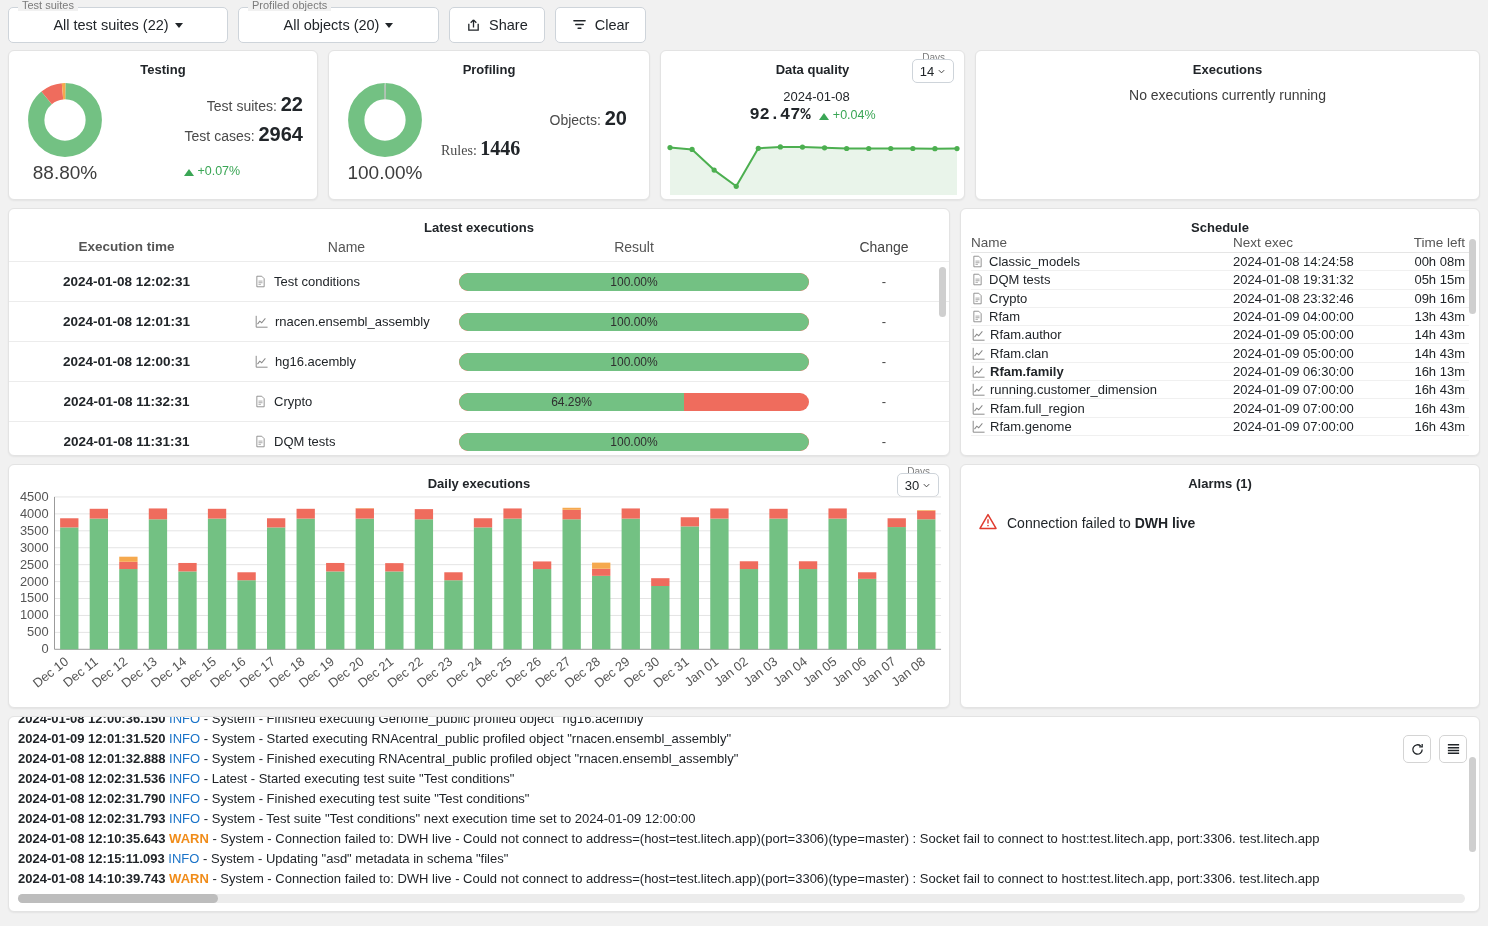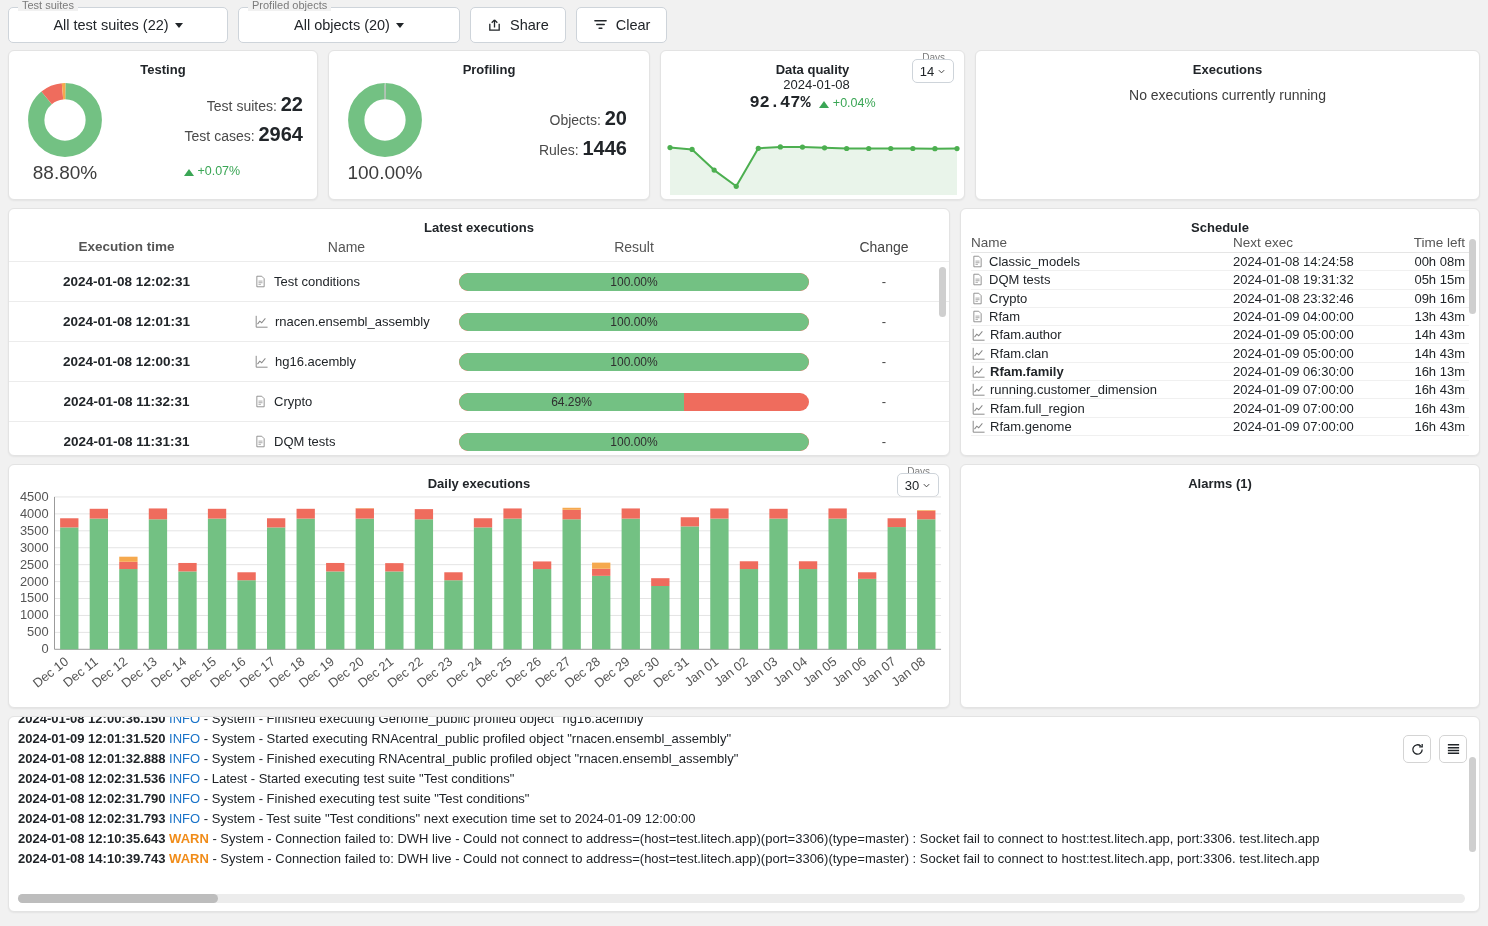--- a/index.html
+++ b/index.html
@@ -22,21 +22,21 @@
   .fieldset {
     position: relative; border: 1px solid #ced4da; border-radius: 5px;
     background: #fff; height: 36px; display: flex; align-items: center;
     justify-content: center; padding: 0 16px;
   }
   .fieldset .legend {
     position: absolute; top: -8px; left: 9px; background: #f1f1f1;
     padding: 0 4px; font-size: 11px; color: #7b7b7b; line-height: 1;
   }
   #sel-suites { width: 220px; }
-  #sel-objects { width: 222px; }
+  #sel-objects { width: 201px; }
   .sel-value { font-size: 14.5px; color: #212529; }
   .caret { display:inline-block; margin-left:6px; border-left:4.5px solid transparent;
            border-right:4.5px solid transparent; border-top:5.5px solid #212529; vertical-align: middle;}
   .tbtn {
     height: 36px; border: 1px solid #ced4da; border-radius: 5px; background: #fff;
     display: flex; align-items: center; gap: 8px; padding: 0 16px; cursor: pointer;
     font-size: 14.5px; color: #212529;
   }
   .tbtn svg { display:block; }
 
@@ -183,38 +183,38 @@
           <circle cx="21" cy="21" r="15.9" fill="none" stroke="#73c183" stroke-width="9" stroke-dasharray="99.7 0.3" stroke-dashoffset="25"></circle>
           <line x1="21" y1="1.5" x2="21" y2="9.5" stroke="#bbb" stroke-width="0.7"></line>
         </svg>
         <div class="pct-big" style="margin-top:4px">100.00%</div>
       </div>
       <div style="flex:1; padding-right:22px;">
         <div class="kv" style="text-align:right;">
           <span>Objects:</span>
           <b>20</b>
         </div>
-        <div class="kv" style="text-align:right;">
+        <div class="kv" style="font-family:Liberation Serif, serif;">
           <span>Rules:</span>
           <b>1446</b>
         </div>
       </div>
     </div>
   </div>
 
   <div class="card" id="c-quality" style="position:relative">
     <div class="card-title">Data quality</div>
     <div class="days-legend">Days</div>
     <div class="days-box">
       <span>14</span>
       <svg width="9" height="9" viewBox="0 0 10 10">
           <path d="M2 3.5L5 6.5 8 3.5" stroke="#444" stroke-width="1.1" fill="none"></path>
         </svg>
     </div>
-    <div style="text-align:center; font-size:13px; margin-top:0;padding-left:8px;">2024-01-08</div>
+    <div style="text-align:center; font-size:13px; margin-top:12px;padding-left:8px;">2024-01-08</div>
     <div style="text-align:center; margin-top:1px;">
       <span style="font-size:17px;font-weight:bold;font-family:Liberation Mono, monospace;">92.47%</span>
       <span class="tri-up" style="margin-left:5px"></span>
       <span class="delta">+0.04%</span>
     </div>
     <svg id="spark" width="303" height="63" viewBox="0 0 303 63" style="position:absolute;left:1px;bottom:4px">
         <path d="M8 15.600000000000001 L30.076923076923077 17.4 L52.15384615384615 38.1 L74.23076923076923 54.3 L96.3076923076923 16.320000000000007 L118.38461538461539 14.879999999999988 L140.46153846153845 15.060000000000002 L162.53846153846155 15.779999999999987 L184.6153846153846 16.5 L206.69230769230768 16.5 L228.76923076923077 16.5 L250.84615384615384 16.5 L272.9230769230769 16.679999999999993 L295 16.554000000000002 L295 63 L8 63 Z" fill="#e9f4ea" stroke="none"></path>
         <path d="M8 15.600000000000001 L30.076923076923077 17.4 L52.15384615384615 38.1 L74.23076923076923 54.3 L96.3076923076923 16.320000000000007 L118.38461538461539 14.879999999999988 L140.46153846153845 15.060000000000002 L162.53846153846155 15.779999999999987 L184.6153846153846 16.5 L206.69230769230768 16.5 L228.76923076923077 16.5 L250.84615384615384 16.5 L272.9230769230769 16.679999999999993 L295 16.554000000000002 " fill="none" stroke="#4caf50" stroke-width="2" stroke-linejoin="round" stroke-linecap="round"></path>
         <circle cx="8" cy="15.600000000000001" r="2.6" fill="#4caf50"></circle>
         <circle cx="30.076923076923077" cy="17.4" r="2.6" fill="#4caf50"></circle>
@@ -590,32 +590,42 @@
         <text x="897.1999999999999" y="174" font-size="13" fill="#555" font-family="&quot;Liberation Sans&quot;, sans-serif" text-anchor="end" transform="rotate(-38 897.1999999999999 174)">Jan 07</text>
         <rect x="917.808" y="28.586666666666645" width="18.517333333333333" height="131.41333333333336" fill="#73c183"></rect>
         <rect x="917.808" y="20.0311111111111" width="18.517333333333333" height="8.555555555555543" fill="#ef6c5d"></rect>
         <rect x="917.808" y="19.346666666666664" width="18.517333333333333" height="0.6844444444444377" fill="#f5a94e"></rect>
         <text x="927.0666666666666" y="174" font-size="13" fill="#555" font-family="&quot;Liberation Sans&quot;, sans-serif" text-anchor="end" transform="rotate(-38 927.0666666666666 174)">Jan 08</text>
       </svg>
   </div>
 
   <div class="card" id="c-alarms">
     <div class="card-title">Alarms (1)</div>
+    <div id="alarm-list">
+        <div class="alarm-row">
+          <span><svg width="18" height="17" viewBox="0 0 18 17">
+              <path d="M9 1.6L17 15.4H1z" fill="none" stroke="#e03b2f" stroke-width="1.5" stroke-linejoin="round"></path>
+              <path d="M9 6.2v4.2M9 12.1v1.1" stroke="#e03b2f" stroke-width="1.4"></path>
+            </svg></span>
+          <span>Connection failed to <b>DWH live</b></span>
+        </div>
+      </div>
   </div>
 </div>
 
 <div class="card" id="c-log">
   <div id="logscroll" style="top: -8px;">
       <div class="logline"><span class="ts">2024-01-08 12:00:36.150</span> <span class="lv-INFO">INFO</span> <span>- System - Finished executing Genome_public profiled object "hg16.acembly"</span></div>
       <div class="logline"><span class="ts">2024-01-09 12:01:31.520</span> <span class="lv-INFO">INFO</span> <span>- System - Started executing RNAcentral_public profiled object "rnacen.ensembl_assembly"</span></div>
       <div class="logline"><span class="ts">2024-01-08 12:01:32.888</span> <span class="lv-INFO">INFO</span> <span>- System - Finished executing RNAcentral_public profiled object "rnacen.ensembl_assembly"</span></div>
       <div class="logline"><span class="ts">2024-01-08 12:02:31.536</span> <span class="lv-INFO">INFO</span> <span>- Latest - Started executing test suite "Test conditions"</span></div>
       <div class="logline"><span class="ts">2024-01-08 12:02:31.790</span> <span class="lv-INFO">INFO</span> <span>- System - Finished executing test suite "Test conditions"</span></div>
       <div class="logline"><span class="ts">2024-01-08 12:02:31.793</span> <span class="lv-INFO">INFO</span> <span>- System - Test suite "Test conditions" next execution time set to 2024-01-09 12:00:00</span></div>
       <div class="logline"><span class="ts">2024-01-08 12:10:35.643</span> <span class="lv-WARN">WARN</span> <span>- System - Connection failed to: DWH live - Could not connect to address=(host=test.litech.app)(port=3306)(type=master) : Socket fail to connect to host:test.litech.app, port:3306. test.litech.app</span></div>
+      <div class="logline"><span class="ts">2024-01-08 12:15:11.093</span> <span class="lv-INFO">INFO</span> <span>- System - Updating "asd" metadata in schema "files"</span></div>
       <div class="logline"><span class="ts">2024-01-08 14:10:39.743</span> <span class="lv-WARN">WARN</span> <span>- System - Connection failed to: DWH live - Could not connect to address=(host=test.litech.app)(port=3306)(type=master) : Socket fail to connect to host:test.litech.app, port:3306. test.litech.app</span></div>
     </div>
   <div class="log-btns">
     <div class="logbtn">
       <svg width="15" height="15" viewBox="0 0 16 16">
         <path d="M13 8a5 5 0 1 1-1.6-3.7" fill="none" stroke="#212529" stroke-width="1.4"></path>
         <path d="M13 2v3.2h-3.2" fill="none" stroke="#212529" stroke-width="1.4"></path>
       </svg>
     </div>
     <div class="logbtn">

